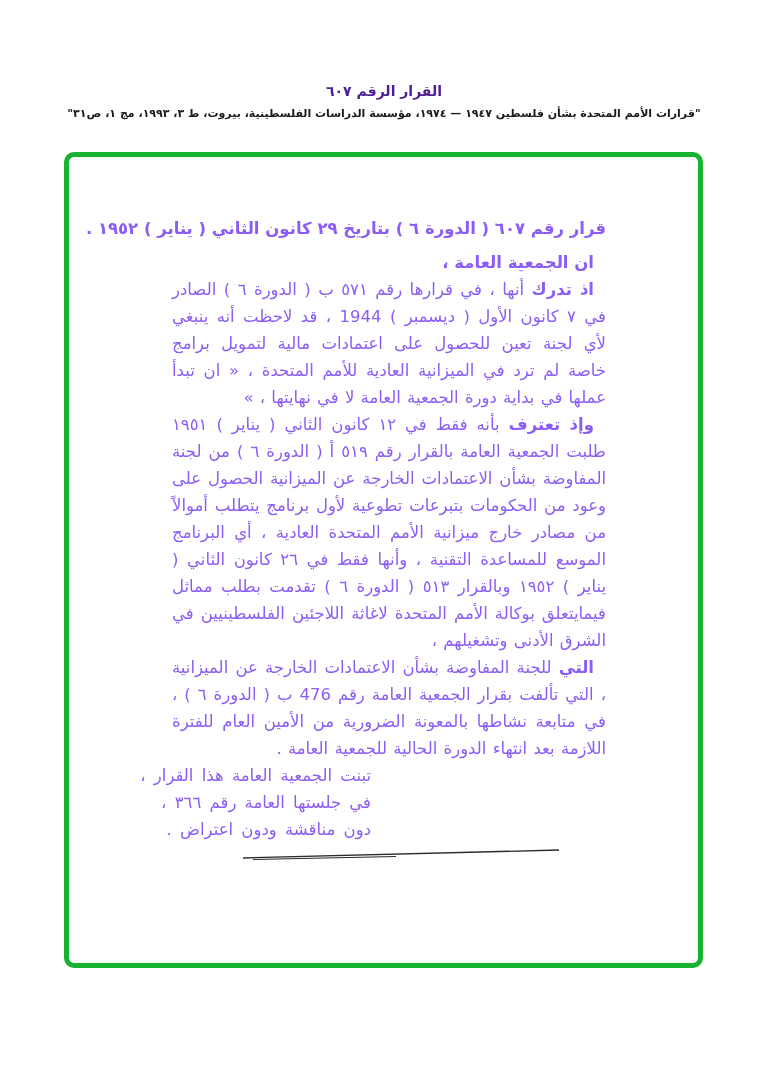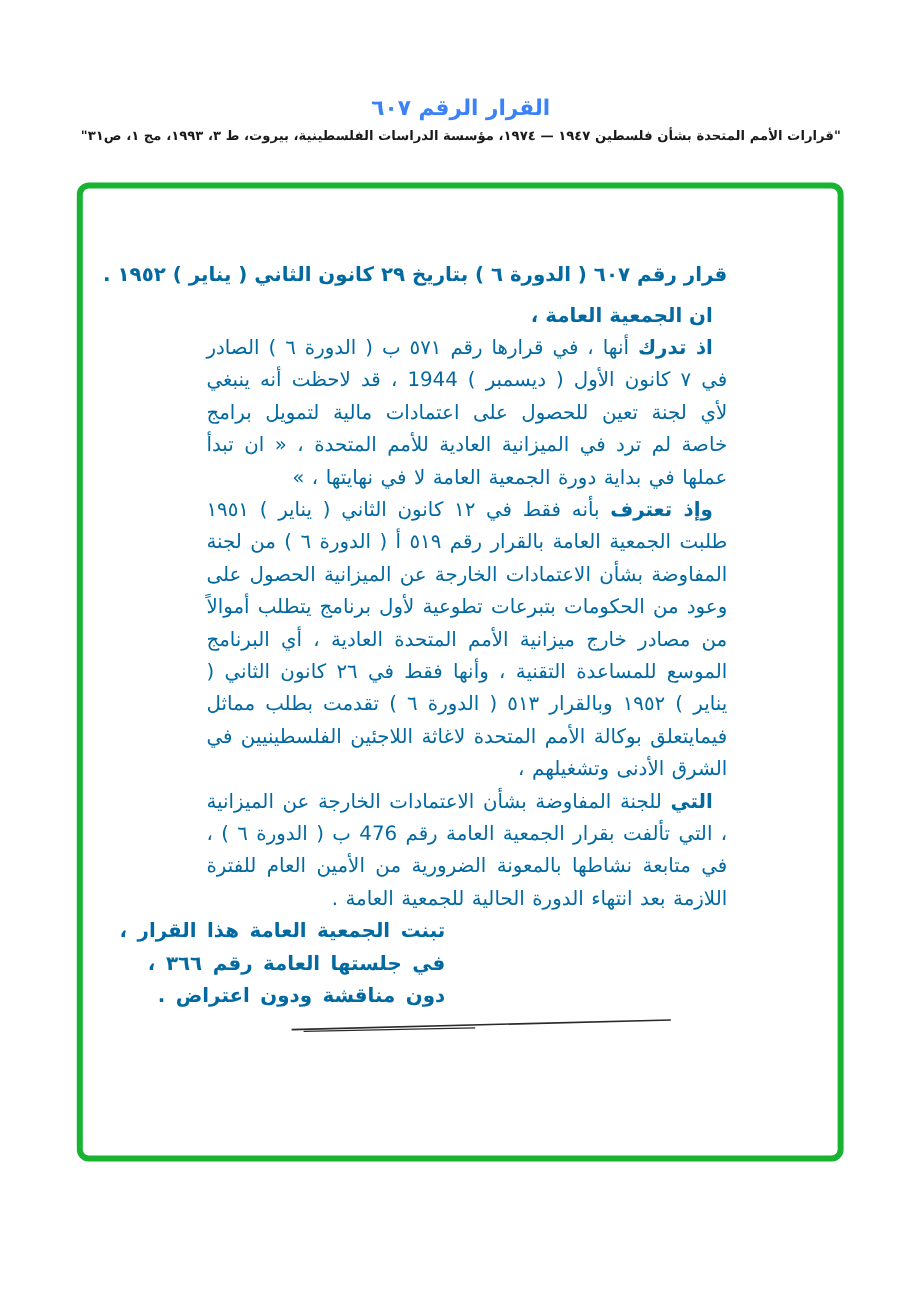--- a/index.html
+++ b/index.html
@@ -21,24 +21,24 @@
   
   .page-header {
     position: absolute;
     top: 80px;
     left: 0;
     width: 768px;
     text-align: center;
     direction: rtl;
   }
   .page-title {
-    font-size: 18px;
+    font-size: 14px;
     font-weight: bold;
     line-height: 22px;
-    color: #3b82f6;
+    color: #4c1d95;
   }
   .citation {
     margin-top: 5px;
     font-size: 11px;
     font-weight: bold;
     line-height: 14px;
     color: #1a1a1a;
   }
 
   
@@ -55,21 +55,21 @@
 
   
   .doc-content {
     position: absolute;
     top: 58px;
     right: 92px;
     width: 434px;
     direction: rtl;
     font-size: 16.5px;
     line-height: 27px;
-    color: #0369a1;
+    color: #8b5cf6;
   }
   .heading-line1 {
     font-weight: bold;
     text-align: right;
     white-space: nowrap;
   }
   .heading-sub {
     font-weight: bold;
     text-align: center;
     margin-left: 0;
@@ -85,21 +85,20 @@
     text-indent: 12px;
     text-align: justify;
     word-spacing: 1px;
   }
   .para .lead { font-weight: bold; }
   .closing {
     margin: 0 235px 0 0;
     text-align: center;
     word-spacing: 3px;
     white-space: nowrap;
-    font-weight: bold;
   }
   .end-rule {
     margin: 4px 45px 0 0;
     width: 320px;
     height: 14px;
     display: block;
   }
 </style>
 </head>
 <body>

